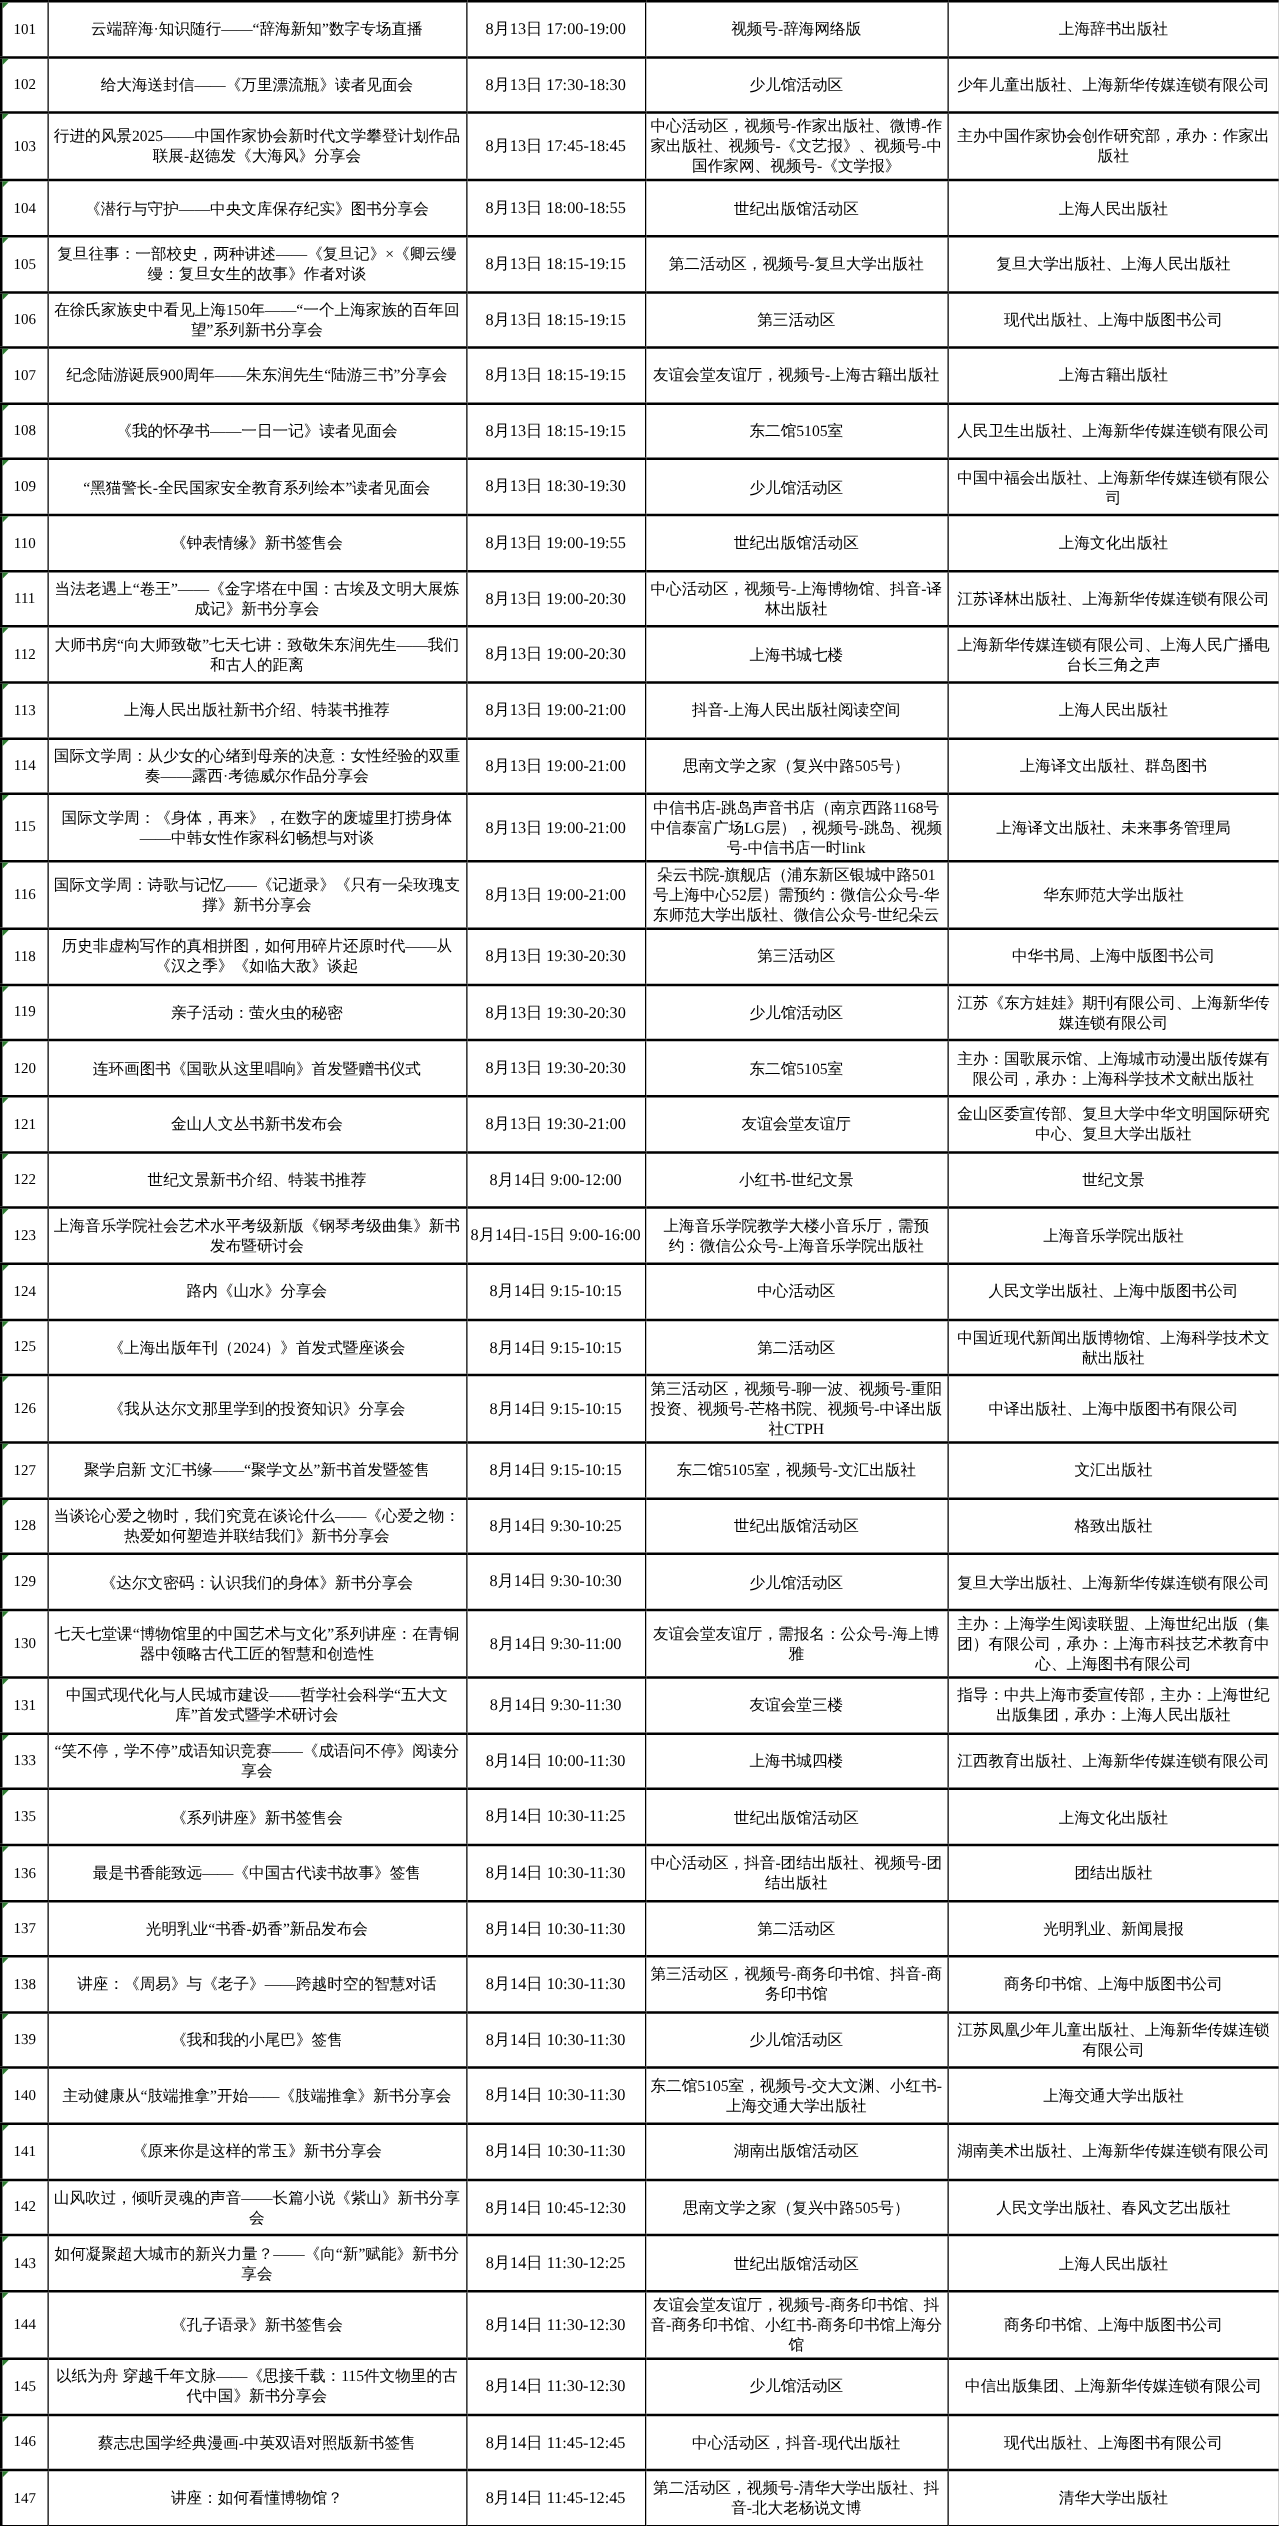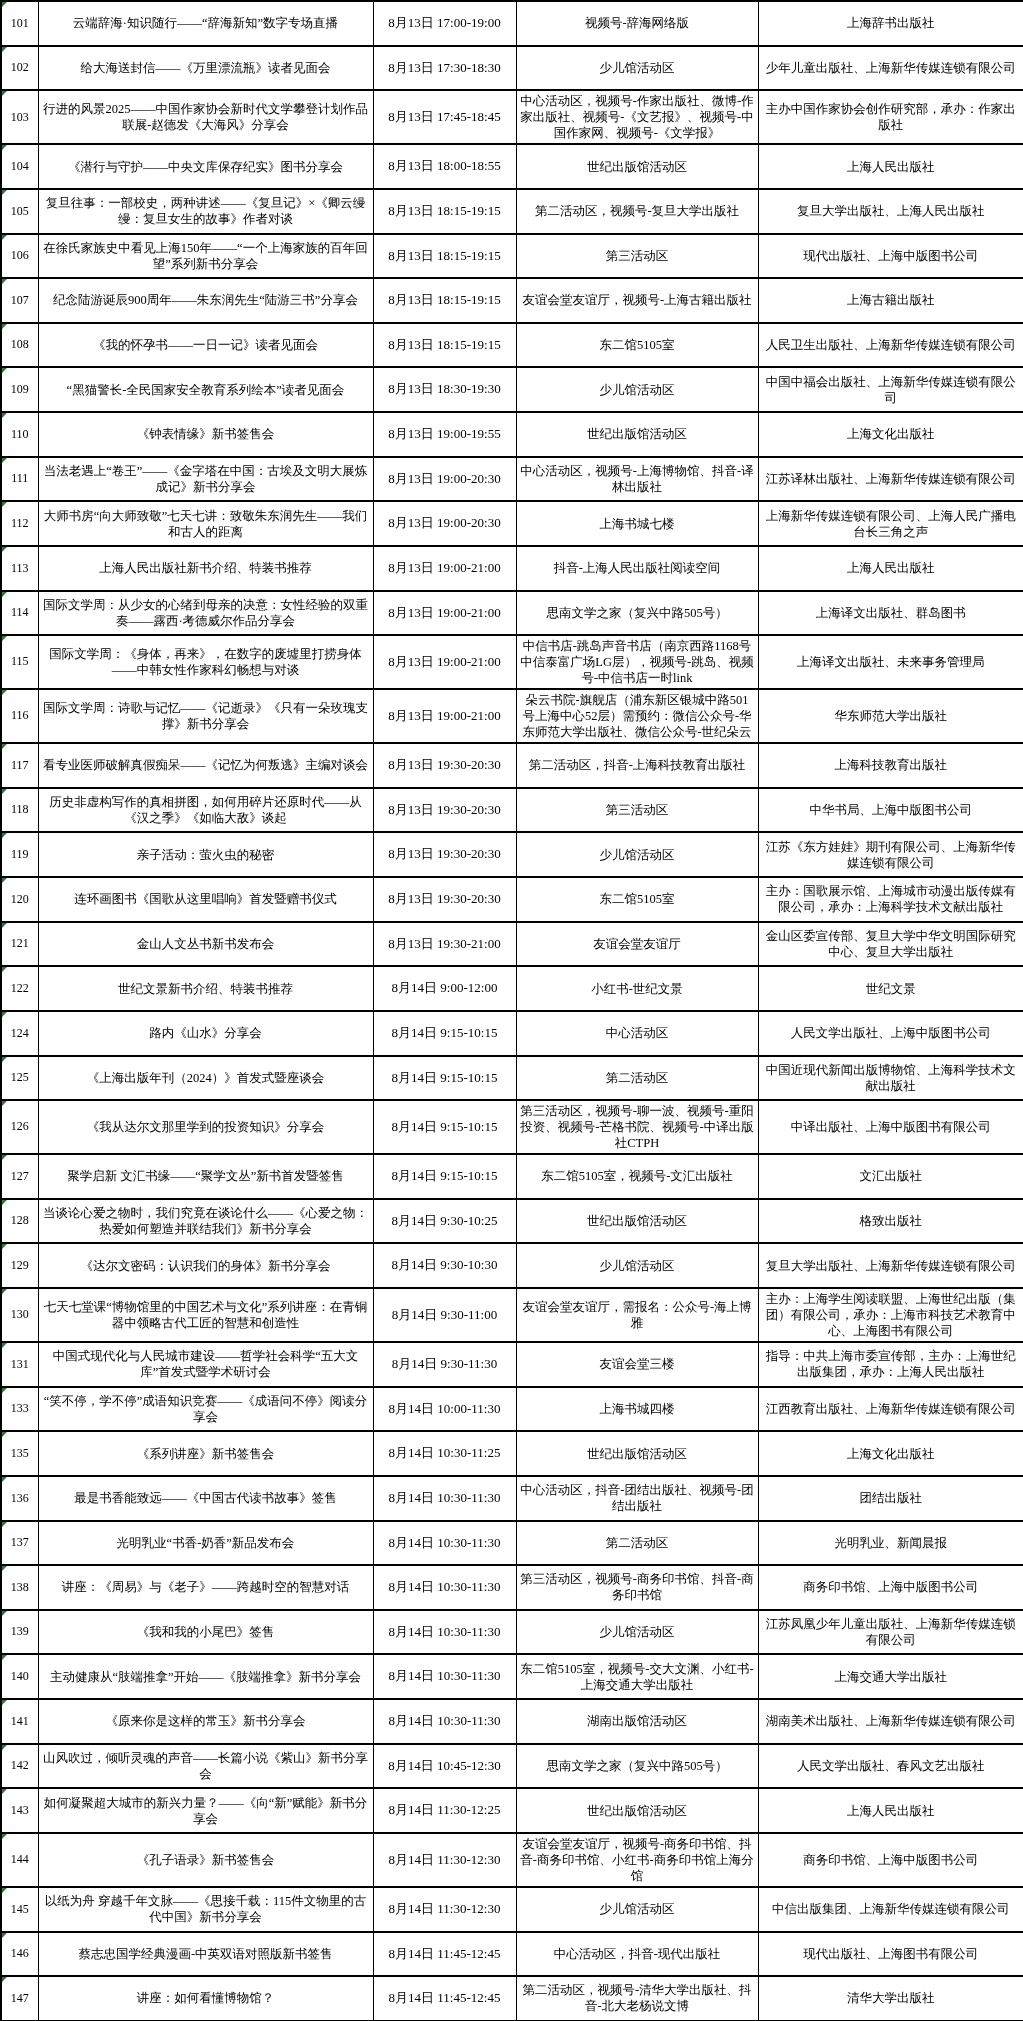--- a/index.html
+++ b/index.html
@@ -171,27 +171,20 @@
         <td class="c-organizer"><span>上海译文出版社、未来事务管理局</span></td>
       </tr>
       <tr class="row">
         <td class="c-no"><span class="tri"></span><span>116</span></td>
         <td class="c-event"><span>国际文学周：诗歌与记忆——《记逝录》《只有一朵玫瑰支撑》新书分享会</span></td>
         <td class="c-time"><span>8月13日 19:00-21:00</span></td>
         <td class="c-venue"><span>朵云书院-旗舰店（浦东新区银城中路501号上海中心52层）需预约：微信公众号-华东师范大学出版社、微信公众号-世纪朵云</span></td>
         <td class="c-organizer"><span>华东师范大学出版社</span></td>
       </tr>
       <tr class="row">
-        <td class="c-no"><span class="tri"></span><span>117</span></td>
-        <td class="c-event"><span>看专业医师破解真假痴呆——《记忆为何叛逃》主编对谈会</span></td>
-        <td class="c-time"><span>8月13日 19:30-20:30</span></td>
-        <td class="c-venue"><span>第二活动区，抖音-上海科技教育出版社</span></td>
-        <td class="c-organizer"><span>上海科技教育出版社</span></td>
-      </tr>
-      <tr class="row">
         <td class="c-no"><span class="tri"></span><span>118</span></td>
         <td class="c-event"><span>历史非虚构写作的真相拼图，如何用碎片还原时代——从《汉之季》《如临大敌》谈起</span></td>
         <td class="c-time"><span>8月13日 19:30-20:30</span></td>
         <td class="c-venue"><span>第三活动区</span></td>
         <td class="c-organizer"><span>中华书局、上海中版图书公司</span></td>
       </tr>
       <tr class="row">
         <td class="c-no"><span class="tri"></span><span>119</span></td>
         <td class="c-event"><span>亲子活动：萤火虫的秘密</span></td>
         <td class="c-time"><span>8月13日 19:30-20:30</span></td>
@@ -213,20 +206,27 @@
         <td class="c-organizer"><span>金山区委宣传部、复旦大学中华文明国际研究中心、复旦大学出版社</span></td>
       </tr>
       <tr class="row">
         <td class="c-no"><span class="tri"></span><span>122</span></td>
         <td class="c-event"><span>世纪文景新书介绍、特装书推荐</span></td>
         <td class="c-time"><span>8月14日 9:00-12:00</span></td>
         <td class="c-venue"><span>小红书-世纪文景</span></td>
         <td class="c-organizer"><span>世纪文景</span></td>
       </tr>
       <tr class="row">
+        <td class="c-no"><span class="tri"></span><span>123</span></td>
+        <td class="c-event"><span>上海音乐学院社会艺术水平考级新版《钢琴考级曲集》新书发布暨研讨会</span></td>
+        <td class="c-time"><span>8月14日-15日 9:00-16:00</span></td>
+        <td class="c-venue"><span>上海音乐学院教学大楼小音乐厅，需预约：微信公众号-上海音乐学院出版社</span></td>
+        <td class="c-organizer"><span>上海音乐学院出版社</span></td>
+      </tr>
+      <tr class="row">
         <td class="c-no"><span class="tri"></span><span>124</span></td>
         <td class="c-event"><span>路内《山水》分享会</span></td>
         <td class="c-time"><span>8月14日 9:15-10:15</span></td>
         <td class="c-venue"><span>中心活动区</span></td>
         <td class="c-organizer"><span>人民文学出版社、上海中版图书公司</span></td>
       </tr>
       <tr class="row">
         <td class="c-no"><span class="tri"></span><span>125</span></td>
         <td class="c-event"><span>《上海出版年刊（2024）》首发式暨座谈会</span></td>
         <td class="c-time"><span>8月14日 9:15-10:15</span></td>

